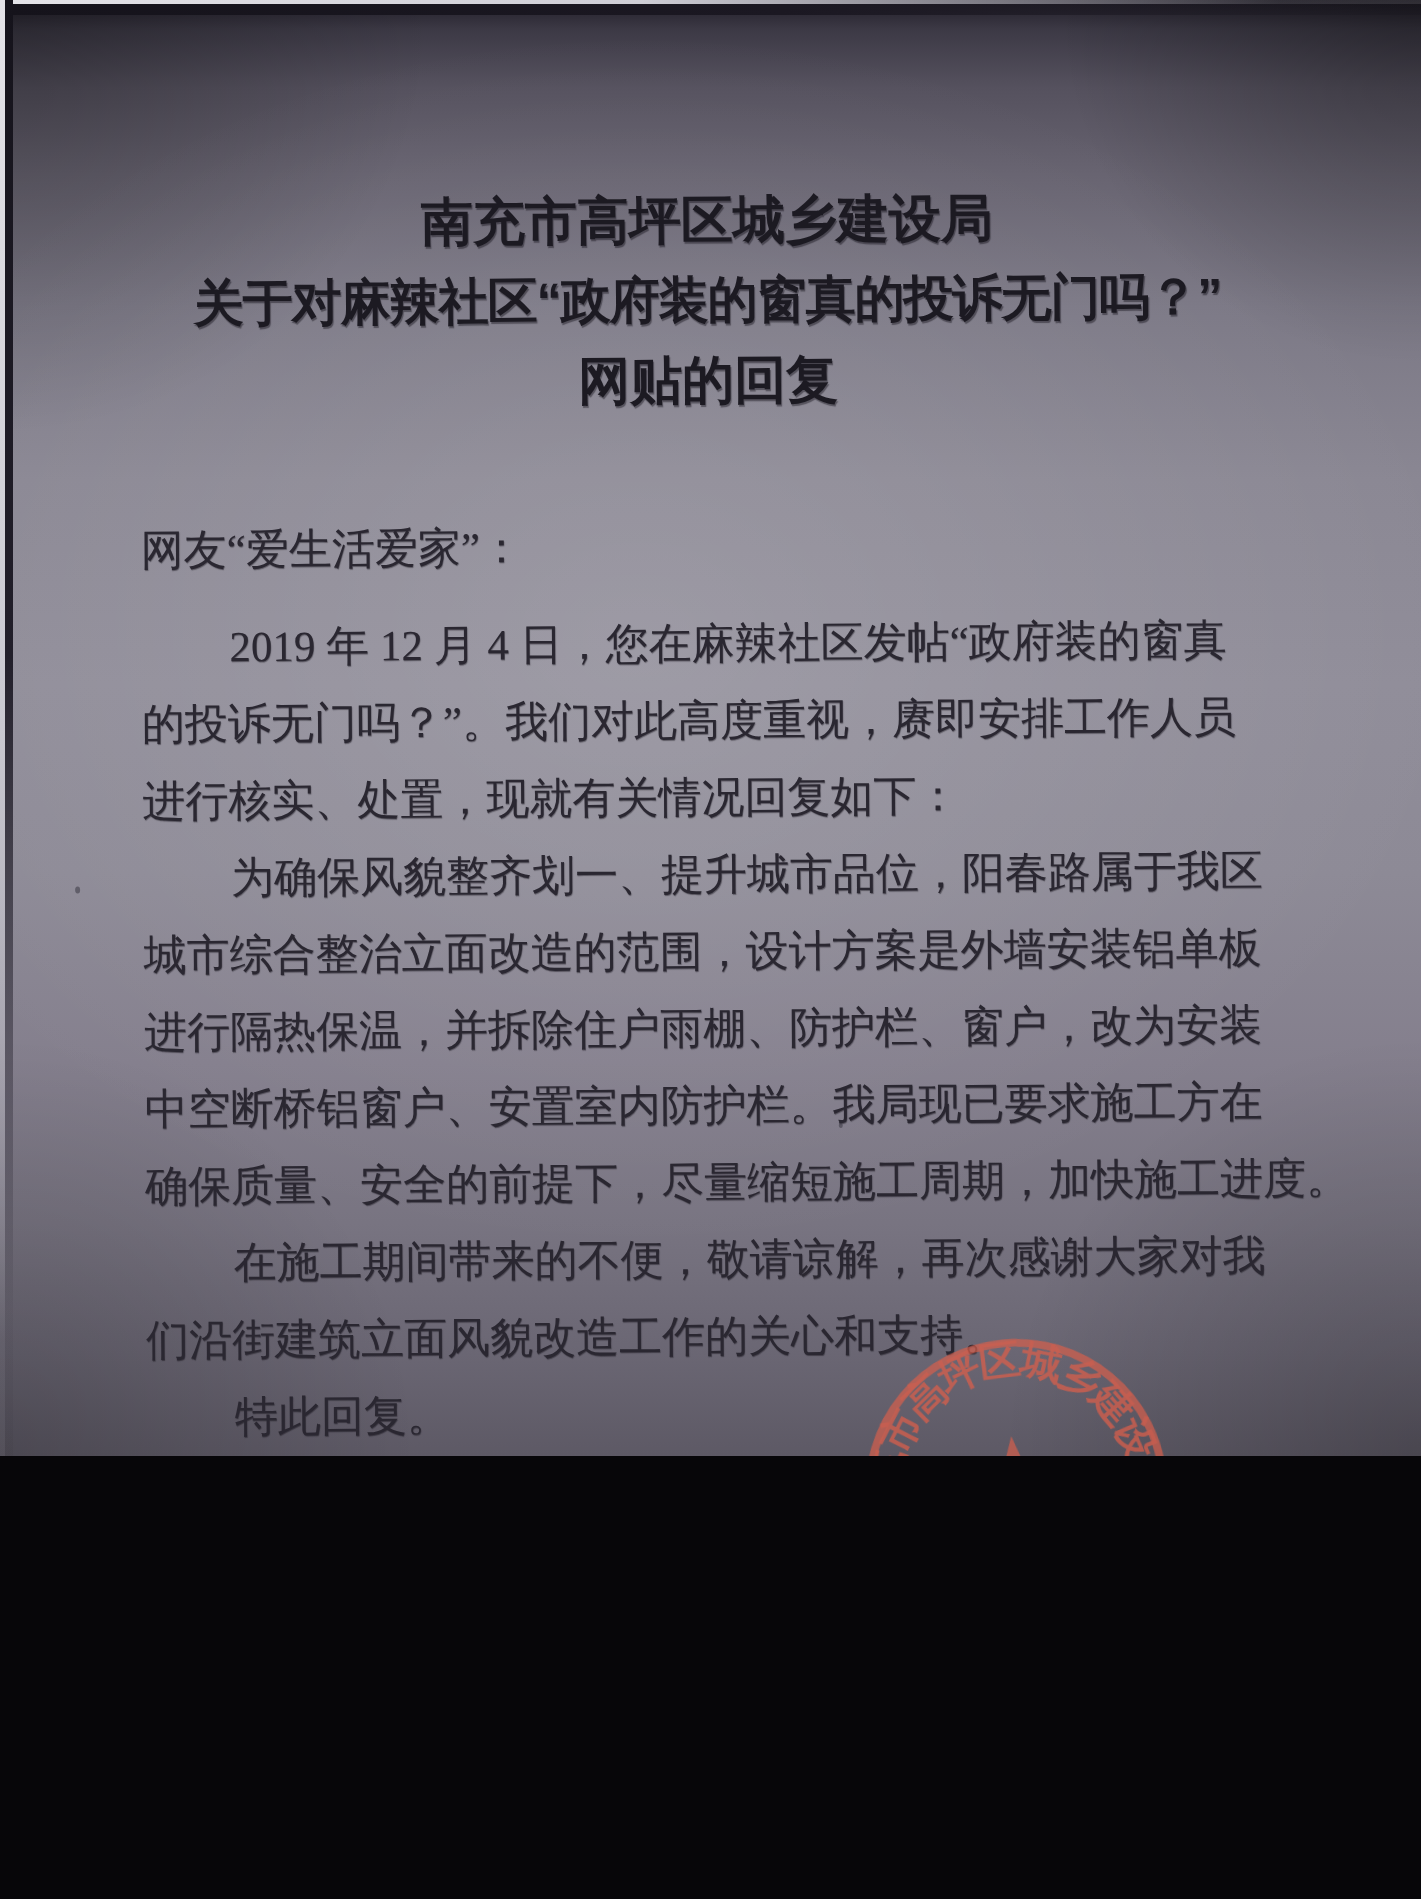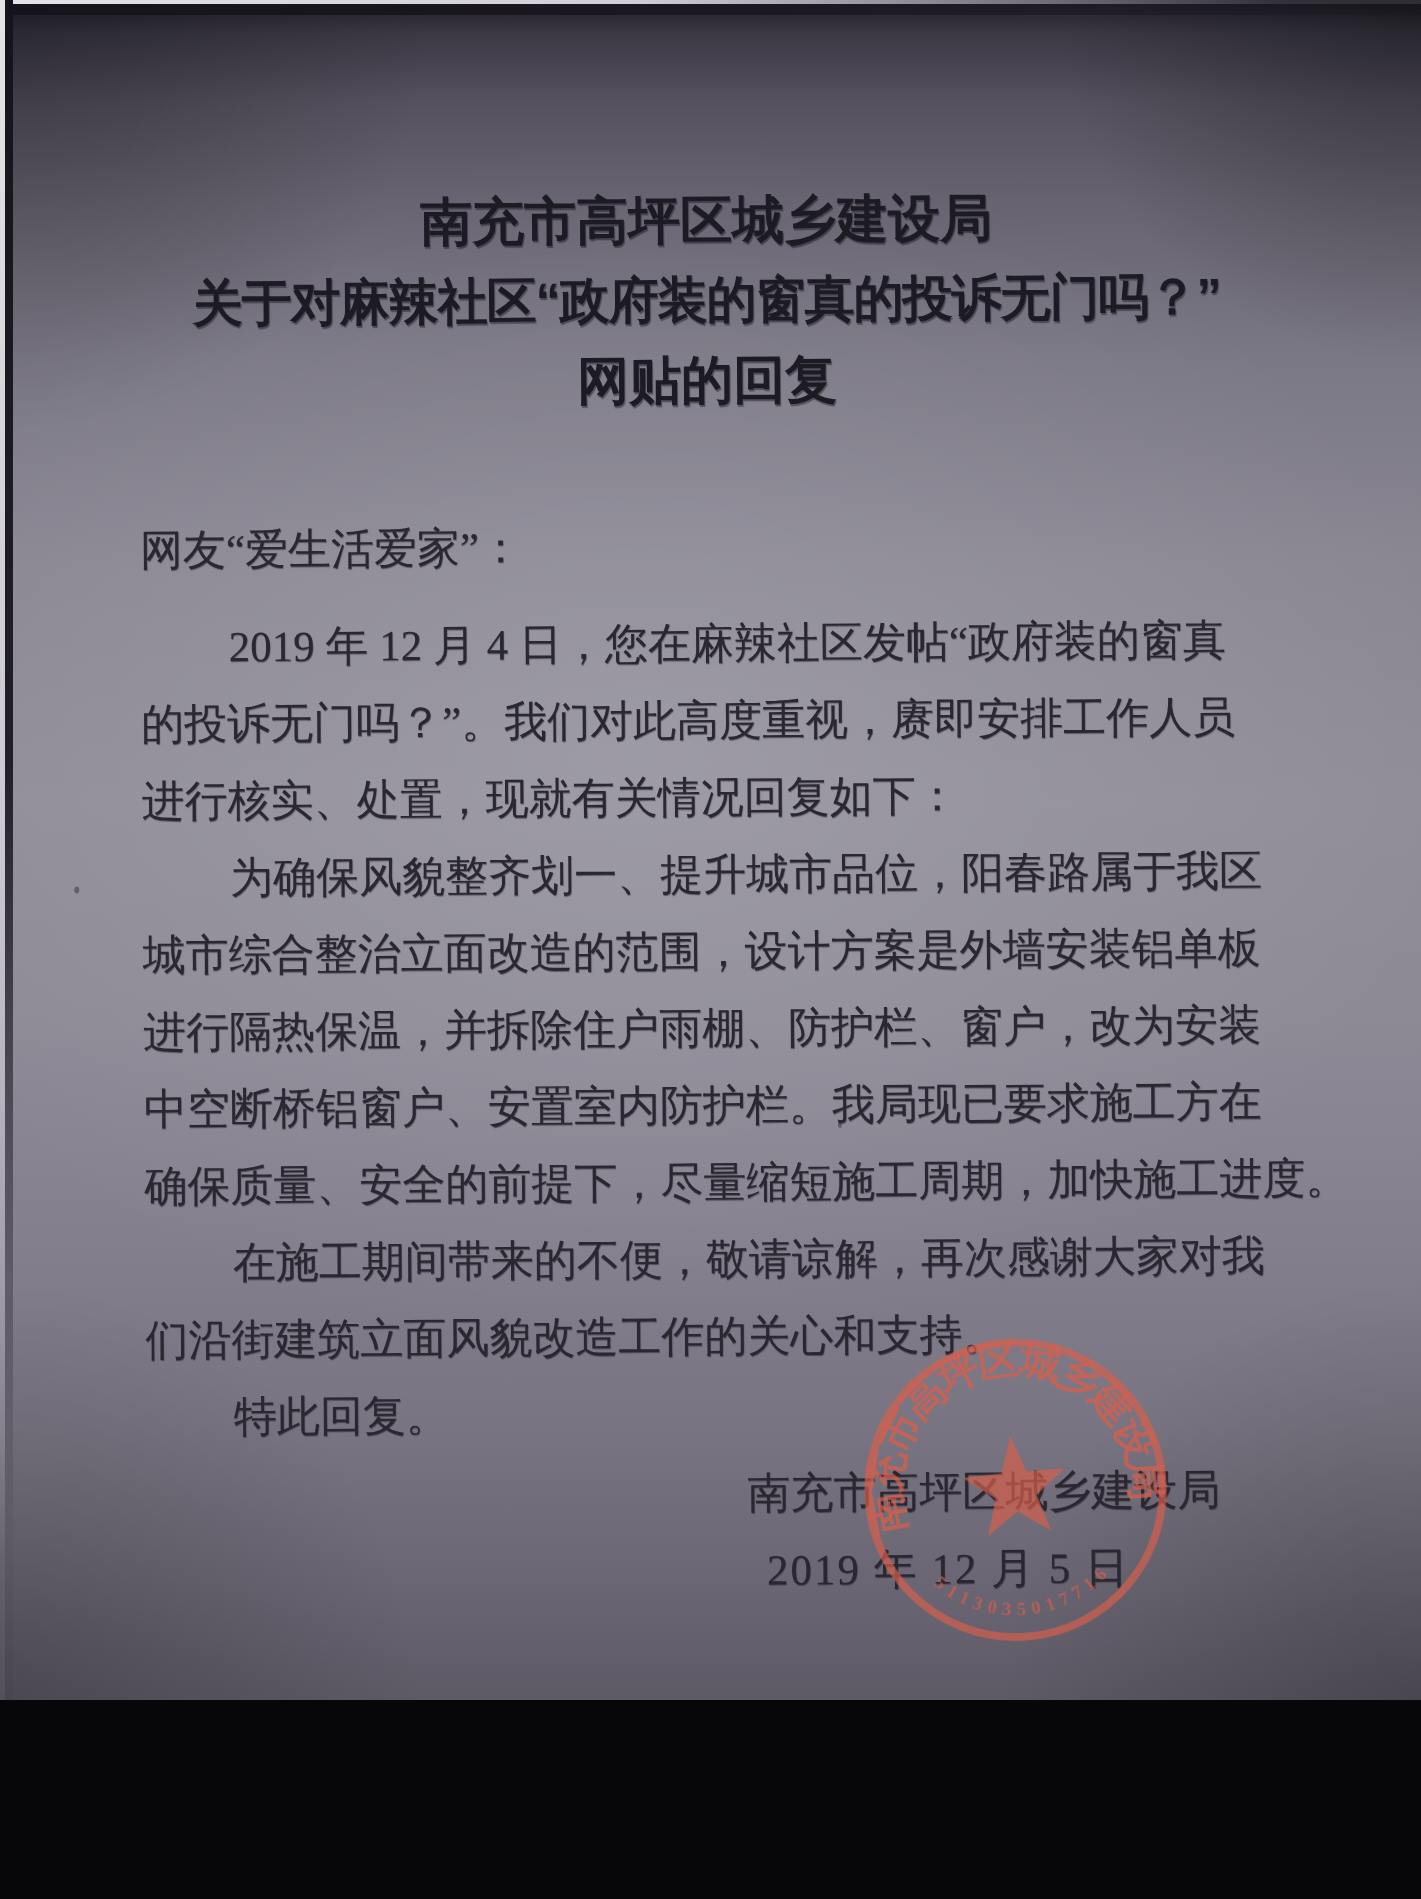--- a/index.html
+++ b/index.html
@@ -1,18 +1,18 @@
 <!DOCTYPE html>
 <html><head>
 <meta charset="utf-8">
 <style>
   html,body{margin:0;padding:0;background:#070609;}
   .photo{
     position:relative;
-    width:1421px;height:1700px;
+    width:1421px;height:1456px;
     overflow:hidden;
     font-family:"Liberation Serif",serif;
     background:
       radial-gradient(ellipse 1150px 850px at 45% 44%, rgba(255,255,255,0.13), rgba(255,255,255,0) 72%),
       radial-gradient(circle 620px at 0% 0%, rgba(0,0,0,0.30), rgba(0,0,0,0) 70%),
       radial-gradient(circle 520px at 100% 0%, rgba(0,0,0,0.34), rgba(0,0,0,0) 70%),
       radial-gradient(circle 600px at 100% 100%, rgba(0,0,0,0.22), rgba(0,0,0,0) 70%),
       radial-gradient(circle 600px at 0% 100%, rgba(0,0,0,0.20), rgba(0,0,0,0) 70%),
       linear-gradient(180deg,
         #201d27 0%, #3c3945 2%, #55515e 6%, #676370 12%,

